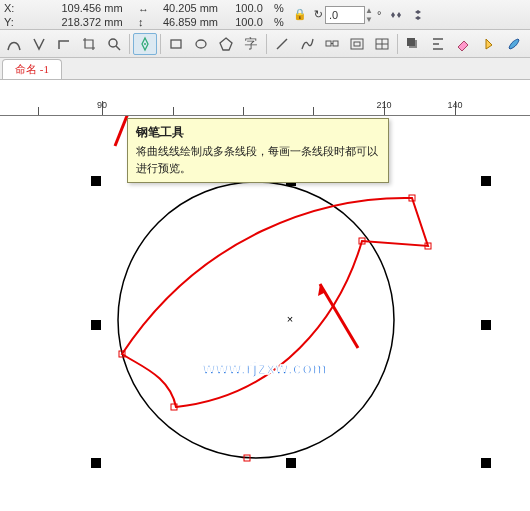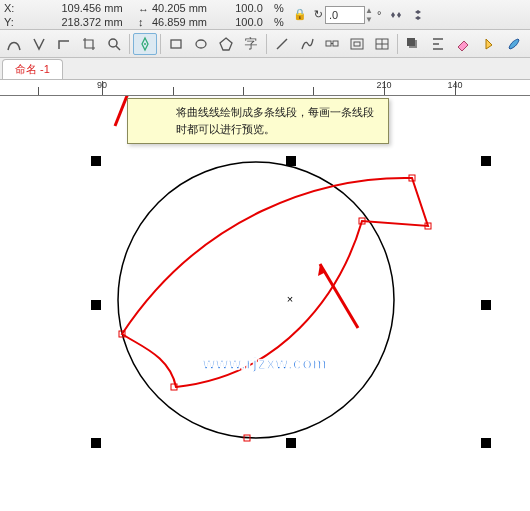--- a/index.html
+++ b/index.html
@@ -29,21 +29,21 @@
   flex-direction: column;
   margin-right: 8px;
   line-height: 14px;
 }
 .coord-row { display: flex; align-items: center; }
 .coord-label { width: 14px; }
 .coord-val { width: 72px; text-align: center; padding-right: 4px; margin-left: 40px; }
 .lock-icon { width: 16px; text-align:center; color:#777; }
 .dim-row { display:flex; align-items:center; }
 .dim-icon { width:14px; font-size:11px; }
-.dim-val { width: 68px; text-align:left; padding-right:2px; }
+.dim-val { width: 68px; text-align:right; padding-right:2px; }
 .pct-val { width: 46px; text-align:center; padding-right:4px;}
 .rot-group { display:flex; align-items:center; margin-left:6px; height:22px;}
 .rot-icon { margin-right:2px; }
 .rot-field { border:1px solid #999; background:#fff; height:18px; width:40px; line-height:16px; padding:0 3px; }
 .spin { width:12px; color:#777; display:flex; flex-direction:column; line-height:9px; font-size:8px;}
 .mirror-icons { display:flex; gap:4px; margin-left:6px; }
 .tb-icon { width:18px; height:18px; border:1px solid transparent; display:flex; align-items:center; justify-content:center; border-radius:2px; cursor:pointer; }
 
 
 .toolbar {
@@ -78,30 +78,32 @@
   height: 20px;
   padding: 2px 12px;
   background:#fff;
   border:1px solid #bbb;
   border-bottom:none;
   font-size:11px;
   color:#d22;
   border-radius: 4px 4px 0 0;
   margin-left:2px;
   cursor:pointer;
+  font-family:Liberation Serif, serif;
 }
 
 
 .ruler {
   height: 16px;
   background:#fff;
   border-bottom:1px solid #777;
   position:relative;
   font-size:9px;
   color:#333;
+  margin-top:20px;
 }
 .ruler .tick {
   position:absolute; bottom:0; border-left:1px solid #555; height:8px;
 }
 .ruler .tick.major { height:14px; }
 .ruler .tick-label { position:absolute; top:0; transform:translateX(-50%); }
 
 
 .canvas-area {
   position: relative;
@@ -119,40 +121,40 @@
   background:#fdfdcf;
   border:1px solid #8a8a5a;
   padding: 5px 8px;
   font-size: 12px;
   line-height: 17px;
   color:#222;
   z-index: 10;
   box-shadow: 2px 2px 4px rgba(0,0,0,.2);
 }
 .tooltip .tt-title { font-weight: bold; margin-bottom:2px; font-size: 12px;}
-.tooltip .tt-body { font-size: 11px; margin-left: 40px; }
+.tooltip .tt-body { font-size: 11px; }
 
 
 .handle {
   position:absolute;
   width:10px; height:10px;
   background:#000;
 }
 .center-mark {
   position:absolute;
   font-size:11px;
   color:#000;
   transform:translate(-50%,-50%);
 }
 
 
 .watermark {
   position:absolute;
   left: 50%;
-  top: 259px;
+  top: 244px;
   transform: translateX(-50%);
   font-weight:bold;
   font-size:16px;
   color:#1b6fe0;
   -webkit-text-stroke: 1.5px #fff;
   text-shadow: 0 0 2px #fff, 0 0 2px #fff;
   letter-spacing: 0.5px;
 }
 
 svg { display:block; }
@@ -345,20 +347,21 @@
   <span class="tick-label" style="left:455px">140</span>
   <div class="tick" style="left:38px"></div>
   <div class="tick" style="left:173px"></div>
   <div class="tick" style="left:243px"></div>
   <div class="tick" style="left:313px"></div>
 </div>
 
 <div class="canvas-area">
 
   <div class="tooltip">
+    <div class="tt-title">钢笔工具</div>
     <div class="tt-body">将曲线线绘制成多条线段，每画一条线段时都可以进行预览。</div>
   </div>
 
   <svg width="530" height="415" style="position:absolute;left:0;top:0">
 
     <circle cx="256" cy="204" r="138" stroke="#000" fill="none" stroke-width="1.5"></circle>
 
     <path d="M122 238
              C 200 120, 320 80, 412 82
              L 428 130

